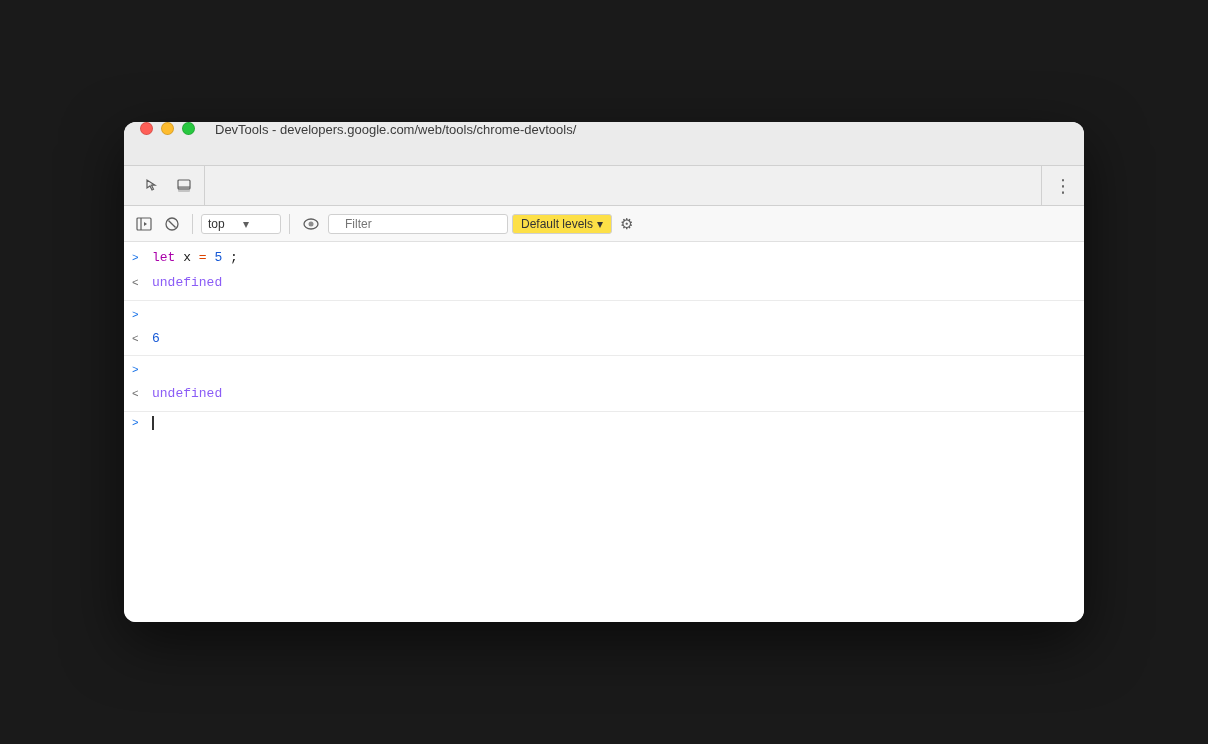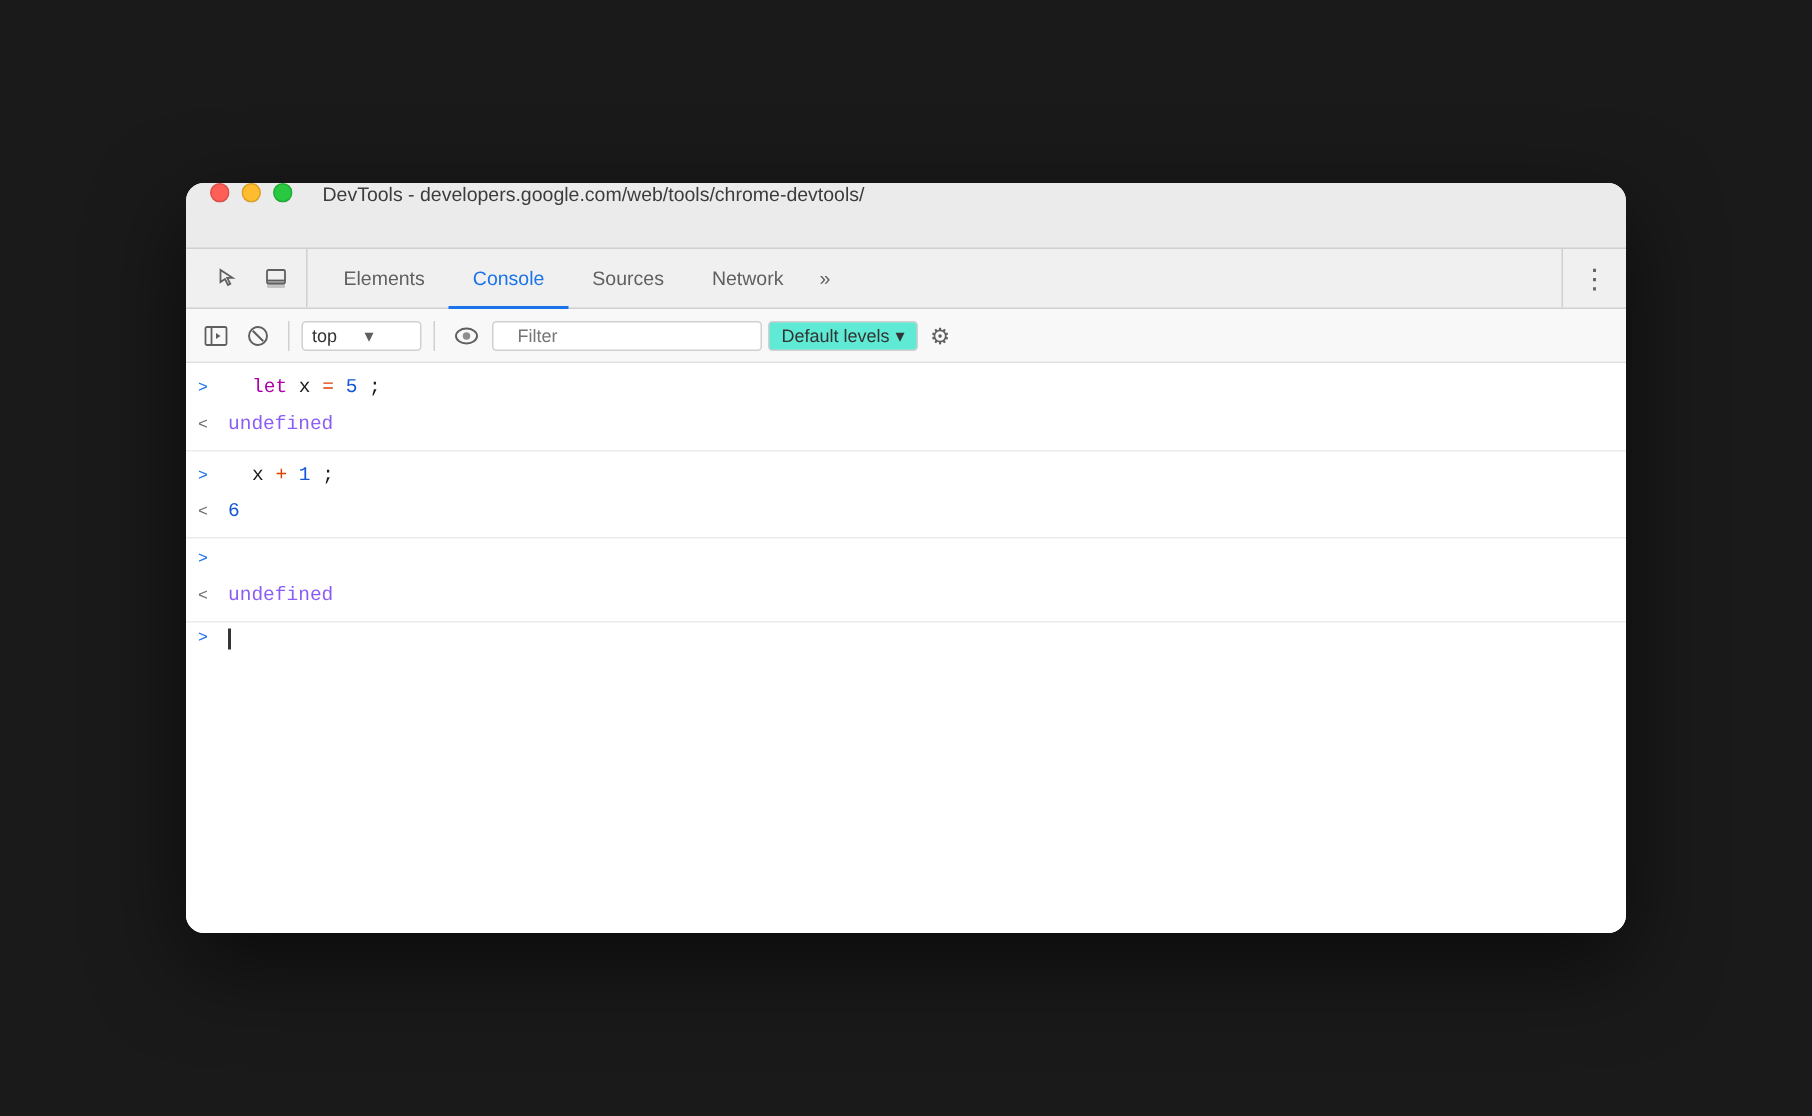--- a/index.html
+++ b/index.html
@@ -172,21 +172,21 @@
       flex: 1;
       max-width: 180px;
       outline: none;
       color: #333;
     }
 
     .default-levels-btn {
       display: flex;
       align-items: center;
       gap: 4px;
-      background: #5eead4;
+      background: #fde047;
       border: 1px solid #d0d0d0;
       border-radius: 3px;
       padding: 2px 8px;
       font-size: 12px;
       color: #333;
       cursor: pointer;
     }
 
     
     .console-content {
@@ -215,21 +215,20 @@
       user-select: none;
       flex-shrink: 0;
       width: 12px;
     }
 
     .arrow-input { color: #1a73e8; }
     .arrow-output { color: #6e6e6e; }
 
     .console-code {
       flex: 1;
-      margin-left: 16px;
     }
 
     .kw { color: #aa00aa; font-style: normal; }
     .var-name { color: #1a1a1a; }
     .op { color: #dd4400; }
     .num { color: #1558d6; }
     .undefined-text { color: #8b5cf6; }
     .result-num { color: #1558d6; }
 
     .cursor-line {
@@ -274,37 +273,20 @@
       </button>
       <button class="icon-btn" title="Toggle drawer">
         <svg width="16" height="16" viewBox="0 0 16 16">
           <rect x="2" y="2" width="12" height="9" rx="1" stroke="#5f5f5f" stroke-width="1.2" fill="none"></rect>
           <rect x="2" y="9" width="12" height="5" rx="1" fill="#5f5f5f" opacity="0.3"></rect>
           <line x1="2" y1="9" x2="14" y2="9" stroke="#5f5f5f" stroke-width="1.2"></line>
         </svg>
       </button>
     </div>
 
-    <div class="tabs">
-      <div class="tab">
-        <span>Elements</span>
-      </div>
-      <div class="tab active">
-        <span>Console</span>
-      </div>
-      <div class="tab">
-        <span>Sources</span>
-      </div>
-      <div class="tab">
-        <span>Network</span>
-      </div>
-      <div class="tab-overflow">
-        <span>»</span>
-      </div>
-    </div>
 
     <div class="tabbar-right-icons">
       <button class="icon-btn" title="Customize and control DevTools">
         <span style="font-size:18px; color:#5f5f5f;">⋮</span>
       </button>
     </div>
   </div>
 
   <div class="toolbar">
     <button class="icon-btn" title="Toggle sidebar">
@@ -365,26 +347,20 @@
       </div>
       <div class="console-line">
         <span class="console-arrow arrow-output">&lt;</span>
         <span class="undefined-text">undefined</span>
       </div>
     </div>
 
     <div class="console-entry">
       <div class="console-line">
         <span class="console-arrow arrow-input">&gt;</span>
-        <span class="console-code">
-          <span class="var-name">x </span>
-          <span class="op">+</span>
-          <span class="num"> 1</span>
-          <span class="var-name">;</span>
-        </span>
       </div>
       <div class="console-line">
         <span class="console-arrow arrow-output">&lt;</span>
         <span class="result-num">6</span>
       </div>
     </div>
 
     <div class="console-entry">
       <div class="console-line">
         <span class="console-arrow arrow-input">&gt;</span>

